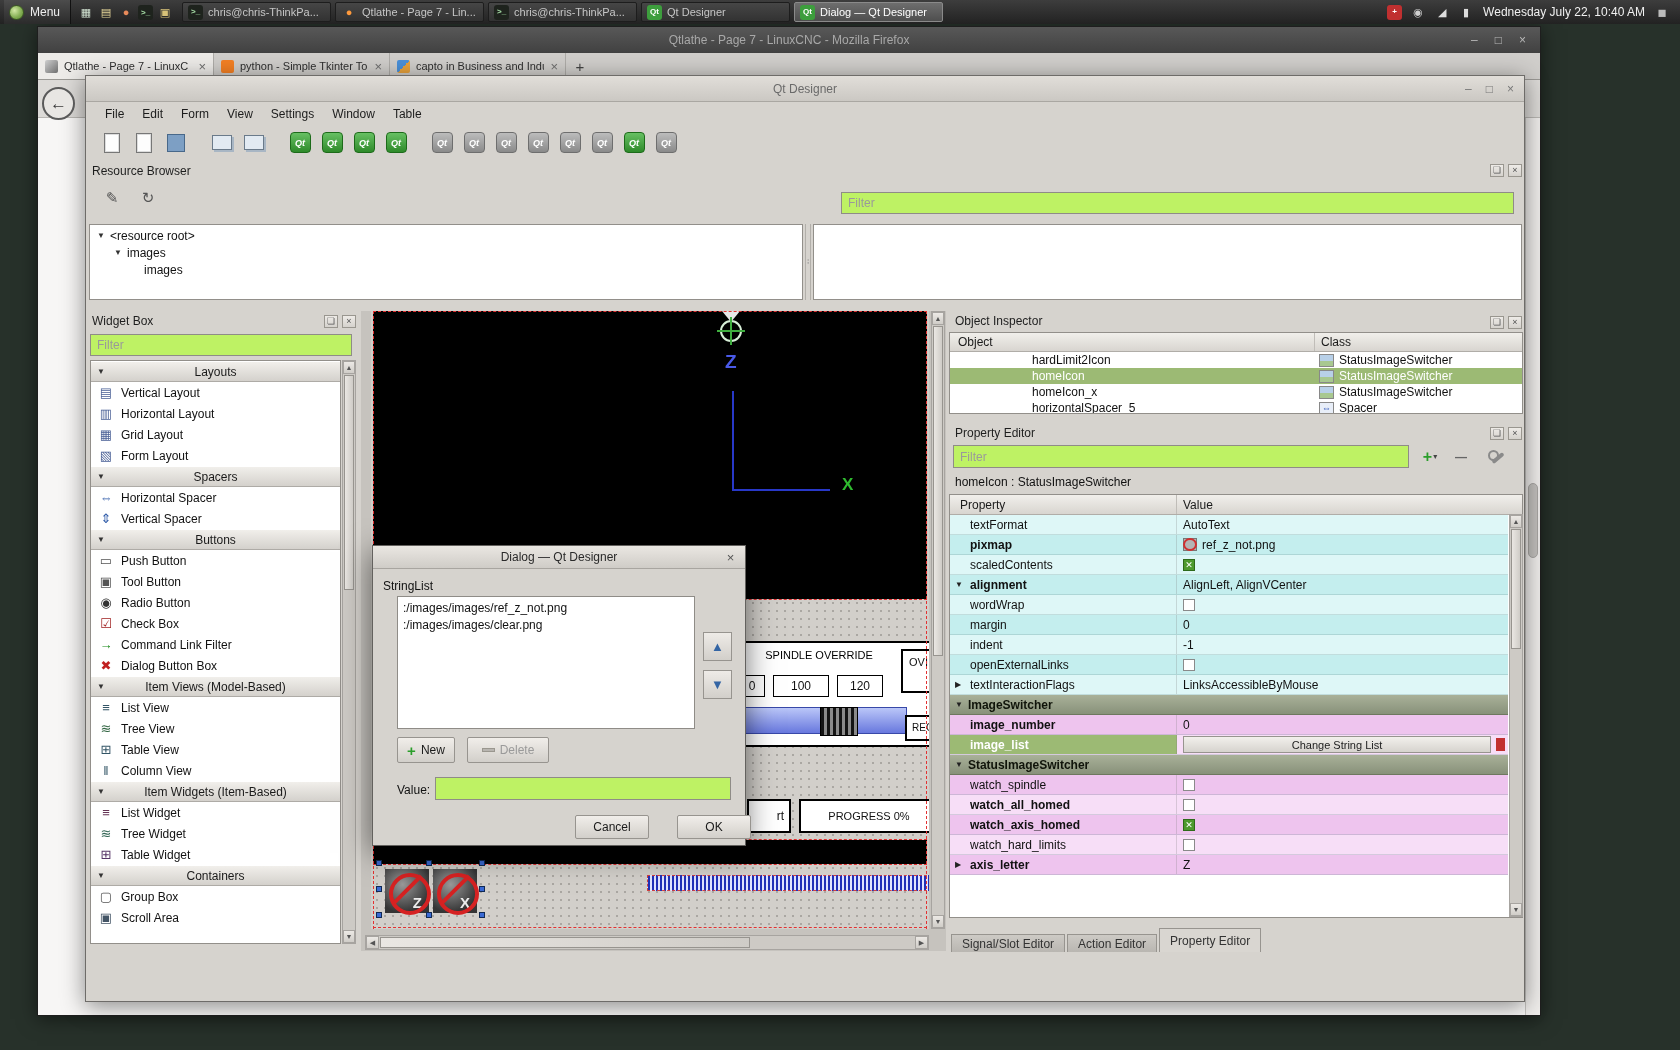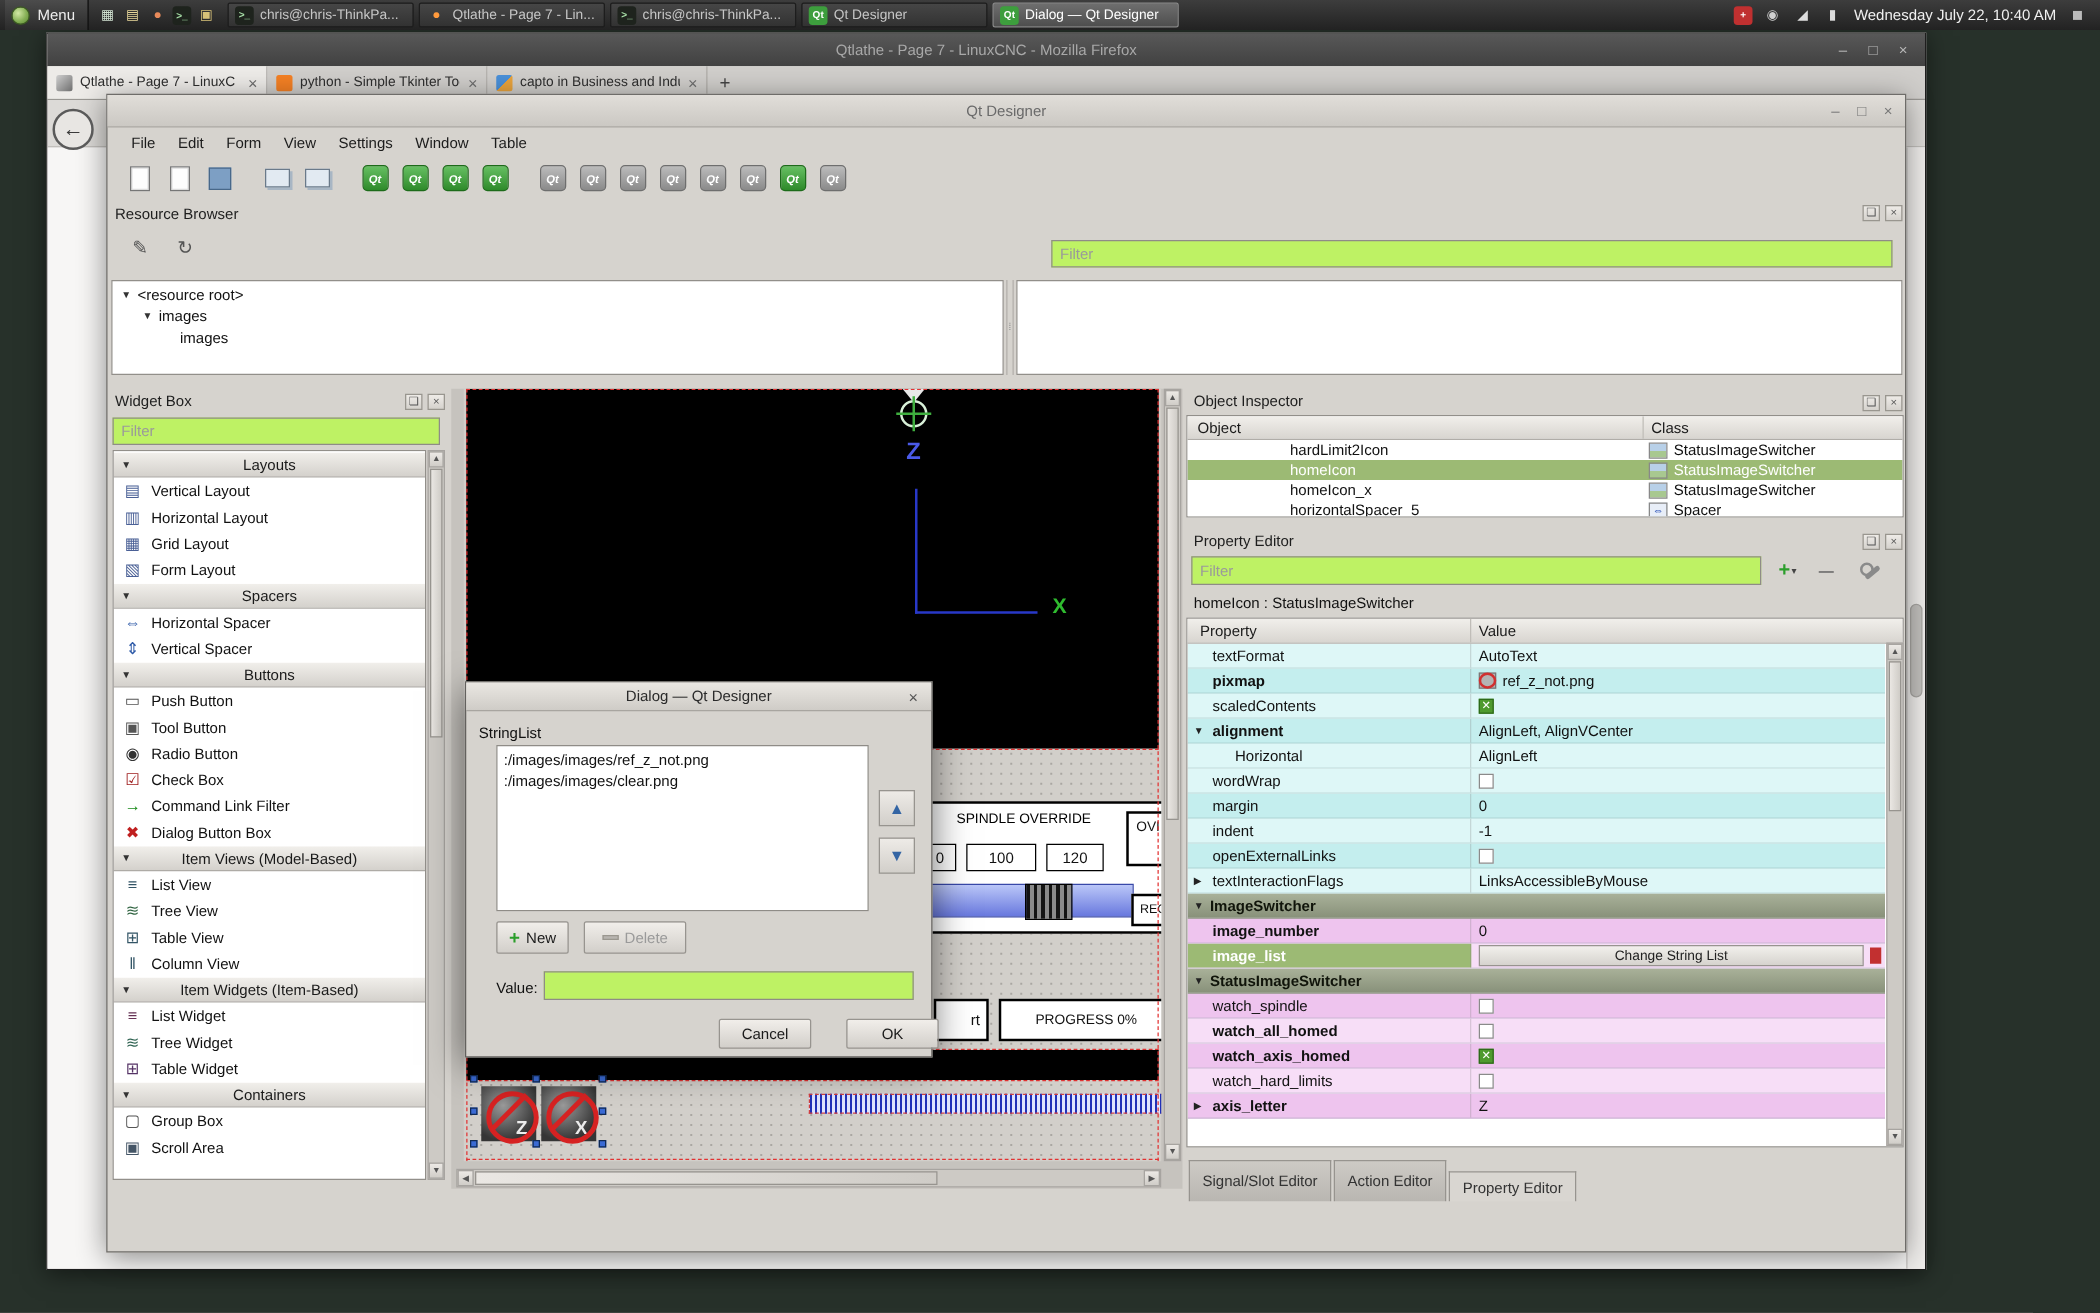--- a/index.html
+++ b/index.html
@@ -165,21 +165,21 @@
 .cb{width:12px;height:12px;border:1px solid #8a8a8a;background:#fff;flex:none;}
 .cb.on{background:#4e9a2e;border-color:#2e6a1a;color:#fff;font-size:9px;display:flex;align-items:center;justify-content:center;}
 .pix-ic{width:14px;height:13px;background:#b4b4b4;border:1px solid #777;position:relative;flex:none;}
 .pix-ic::after{content:"";position:absolute;inset:-1px;border:2px solid #d03030;border-radius:50%;}
 .pe-btn{flex:1;height:17px;background:linear-gradient(#f2f0ec,#d6d3ce);border:1px solid #97948f;display:flex;align-items:center;justify-content:center;font-size:11px;color:#222;}
 .mini-red{width:9px;height:13px;background:#c23030;flex:none;}
 #pe-scroll{right:1px;top:438px;width:14px;height:403px;left:auto;position:absolute;}
 
 
 #dz-tabs{position:absolute;left:865px;top:852px;display:flex;gap:2px;align-items:flex-end;}
-.dz-tab{height:33px;padding:0 10px;display:flex;align-items:center;font-size:12px;background:linear-gradient(#cdcac5,#b9b6b1);border:1px solid #97948f;border-bottom:none;color:#333;}
+.dz-tab{height:18px;padding:0 10px;display:flex;align-items:center;font-size:12px;background:linear-gradient(#cdcac5,#b9b6b1);border:1px solid #97948f;border-bottom:none;color:#333;}
 .dz-tab.active{background:#d9d6d1;height:24px;}
 
 
 #dialog{position:absolute;left:372px;top:545px;width:374px;height:301px;background:#d6d3ce;border:1px solid #63615e;box-shadow:0 7px 28px rgba(0,0,0,.55);z-index:30;}
 #dlg-title{height:23px;background:linear-gradient(#eae7e2,#cfccc7);display:flex;align-items:center;justify-content:center;font-size:12px;color:#2a2a2a;position:relative;border-bottom:1px solid #a8a5a0;}
 #dlg-close{position:absolute;right:6px;top:3px;width:17px;height:17px;display:flex;align-items:center;justify-content:center;color:#555;font-size:13px;}
 #dlg-label{position:absolute;left:10px;top:33px;font-size:12px;}
 #dlg-list{position:absolute;left:24px;top:50px;width:298px;height:133px;background:#fff;border:1px solid #8f8c87;padding:2px 0;}
 .dlg-item{height:17px;display:flex;align-items:center;padding-left:5px;font-size:12px;color:#111;}
 .updown{position:absolute;left:330px;width:29px;height:29px;background:linear-gradient(#eeebe7,#d2cfca);border:1px solid #97948f;display:flex;align-items:center;justify-content:center;color:#3465a4;font-size:13px;}
@@ -613,28 +613,20 @@
           <div class="pe-row z-cyan alt1">
             <div class="pe-name b">
               <span class="arr">▼</span>
               <span>alignment</span>
             </div>
             <div class="pe-value">
               <span>AlignLeft, AlignVCenter</span>
             </div>
           </div>
           <div class="pe-row z-cyan alt0">
-            <div class="pe-name ind">
-              <span>Horizontal</span>
-            </div>
-            <div class="pe-value">
-              <span>AlignLeft</span>
-            </div>
-          </div>
-          <div class="pe-row z-cyan alt0">
             <div class="pe-name">
               <span>wordWrap</span>
             </div>
             <div class="pe-value">
               <span class="cb"></span>
             </div>
           </div>
           <div class="pe-row z-cyan alt1">
             <div class="pe-name">
               <span>margin</span>

